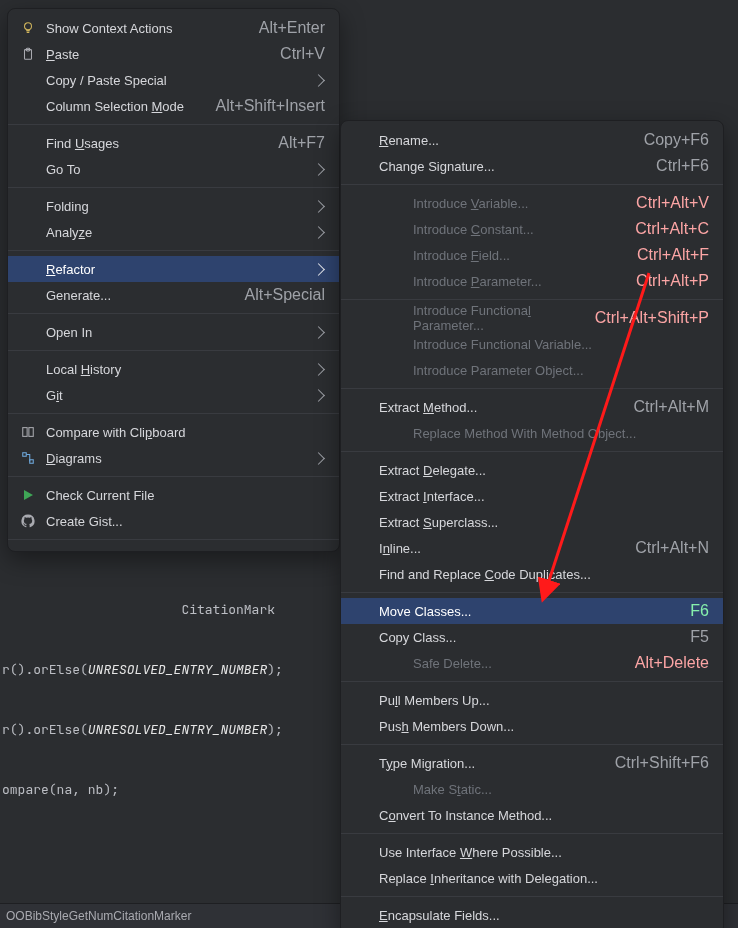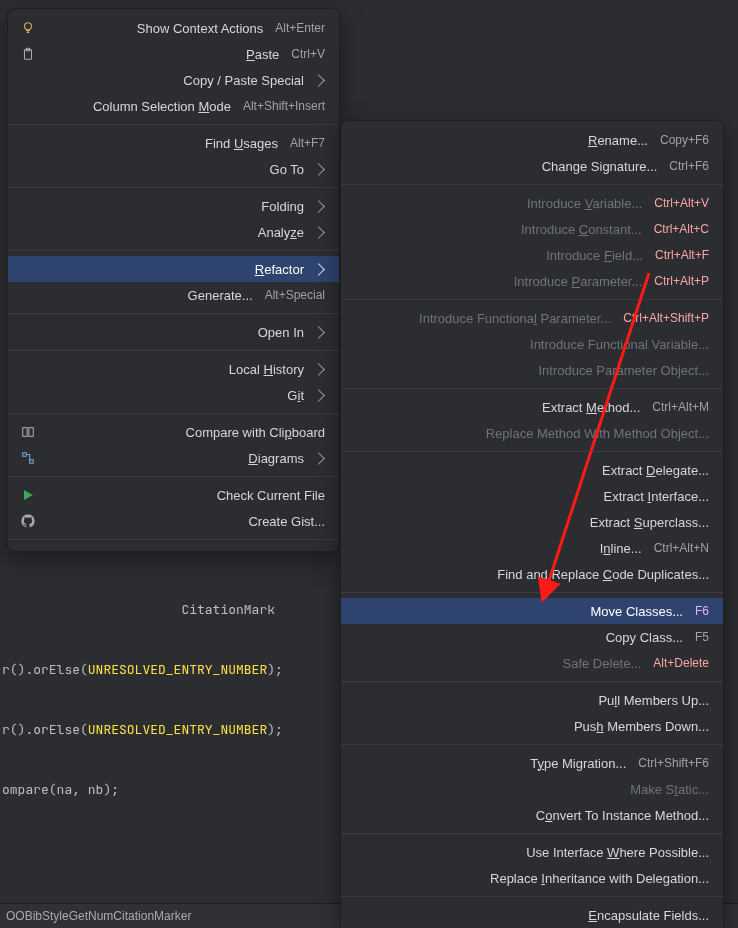--- a/index.html
+++ b/index.html
@@ -20,21 +20,21 @@
     padding-top: 560px;
     padding-left: 0;
     font-family: "JetBrains Mono", "Consolas", monospace;
     font-size: 13px;
     line-height: 20px;
     color: #bcbec4;
     white-space: pre;
     z-index: 0;
   }
   .code-bg .line { padding-left: 2px; }
-  .code-bg .purple { color: #fde047; }
+  .code-bg .purple { color: #e5e5e5; font-style: italic; }
   .status-bar {
     position: absolute;
     bottom: 0; left: 0; right: 0;
     height: 24px;
     background: #2f3136;
     color: #a9aab0;
     font-size: 12px;
     display: flex;
     align-items: center;
     padding-left: 6px;
@@ -51,37 +51,36 @@
   }
   .menu.first { top: 8px; left: 7px; width: 331px; z-index: 10; }
   .menu.second { top: 120px; left: 340px; width: 382px; z-index: 20; }
   .item {
     display: flex;
     align-items: center;
     height: 26px;
     padding: 0 14px 0 38px;
     position: relative;
     color: #d6d7db;
-    text-align: right;
   }
   .item.disabled { color: #6f737a; margin-left: 34px; }
   .item .label { flex: 1 1 auto; }
   .item .label u { text-decoration: underline; text-decoration-thickness: 1px; }
-  .item .shortcut { color: #9fa2a8; font-size: 12px; margin-left: 12px; }
+  .item .shortcut { color: #9fa2a8; font-size: 16px; margin-left: 12px; }
   .item.disabled .shortcut { color: #fca5a5; }
   .item .chevron {
     width: 8px; height: 8px;
     border-top: 1.5px solid #9fa2a8;
     border-right: 1.5px solid #9fa2a8;
     transform: rotate(45deg);
     margin-left: 10px;
     margin-right: 2px;
   }
   .item.highlight { background: #2e436e; color: #ffffff; }
-  .item.highlight .shortcut { color: #f0abfc; }
+  .item.highlight .shortcut { color: #86efac; }
   .item.highlight .chevron { border-color: #e6e8ec; }
   .separator {
     height: 1px;
     background: #393b40;
     margin: 5px 0;
   }
   .icon-slot {
     position: absolute;
     left: 12px;
     top: 50%;

